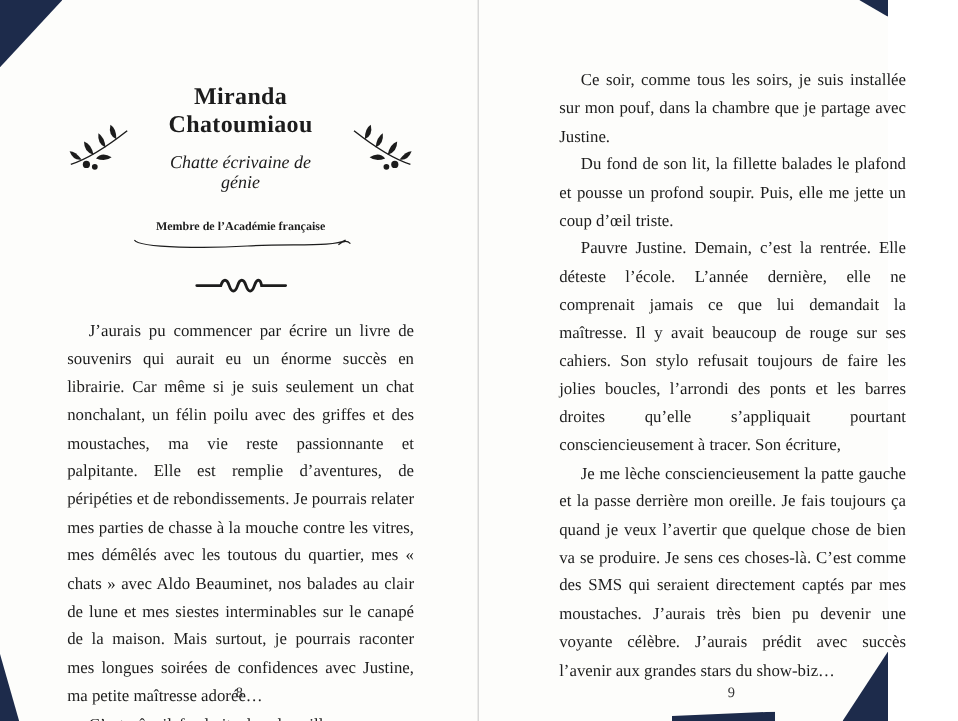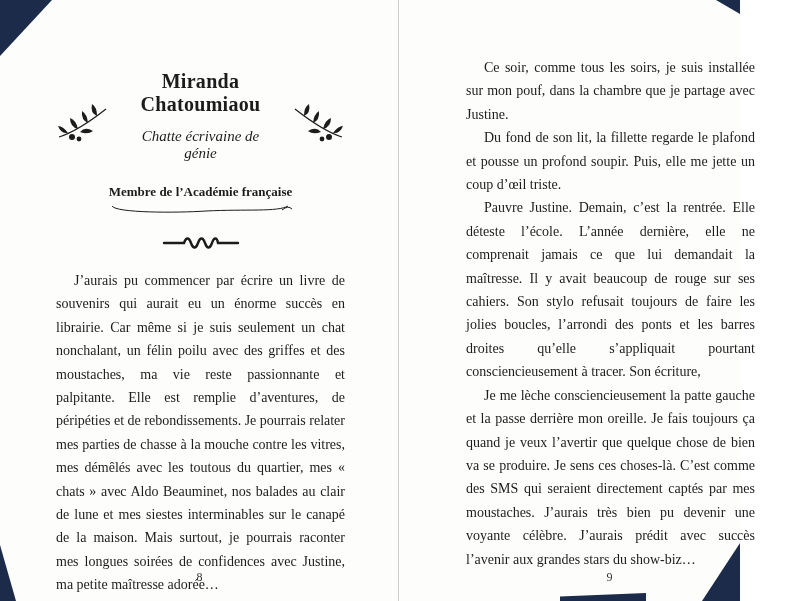--- a/index.html
+++ b/index.html
@@ -63,21 +63,21 @@
     font-weight: bold;
     letter-spacing: 0.3px;
     margin: 0 0 7px 0;
   }
   .chapter-subtitle {
     font-size: 15px;
     font-style: italic;
     margin: 12px;
   }
   .chapter-affiliation {
-    font-size: 13px;
+    font-size: 10px;
     font-weight: bold;
     margin: 10px 0 0 0;
   }
   .flourish-wrap { margin-top: 1px; }
   .divider-wrap { margin: 16px 0 14px 0; text-align: center; }
 
   .branch { width: 54px; height: 40px; flex: 0 0 auto; }
   .branch.flip { transform: scaleX(-1); }
 
   
@@ -166,21 +166,21 @@
       <p>J’aurais pu commencer par écrire un livre de souvenirs qui aurait eu un énorme succès en librairie. Car même si je suis seulement un chat nonchalant, un félin poilu avec des griffes et des moustaches, ma vie reste passionnante et palpitante. Elle est remplie d’aventures, de péripéties et de rebondissements. Je pourrais relater mes parties de chasse à la mouche contre les vitres, mes démêlés avec les toutous du quartier, mes « chats » avec Aldo Beauminet, nos balades au clair de lune et mes siestes interminables sur le canapé de la maison. Mais surtout, je pourrais raconter mes longues soirées de confidences avec Justine, ma petite maîtresse adorée…</p>
       <p>C’est sûr, il faudrait plus de mille pages pour écrire toute ma vie.</p>
     </div>
 
     <div class="page-number">8</div>
   </div>
 
   <div class="page page-right">
     <div class="body-text">
       <p>Ce soir, comme tous les soirs, je suis installée sur mon pouf, dans la chambre que je partage avec Justine.</p>
-      <p>Du fond de son lit, la fillette regarde le plafond et pousse un profond soupir. Puis, elle me jette un coup d’œil triste.</p>
+      <p>Du fond de son lit, la fillette balades le plafond et pousse un profond soupir. Puis, elle me jette un coup d’œil triste.</p>
       <p>Pauvre Justine. Demain, c’est la rentrée. Elle déteste l’école. L’année dernière, elle ne comprenait jamais ce que lui demandait la maîtresse. Il y avait beaucoup de rouge sur ses cahiers. Son stylo refusait toujours de faire les jolies boucles, l’arrondi des ponts et les barres droites qu’elle s’appliquait pourtant consciencieusement à tracer. Son écriture,</p>
       <p>Je me lèche consciencieusement la patte gauche et la passe derrière mon oreille. Je fais toujours ça quand je veux l’avertir que quelque chose de bien va se produire. Je sens ces choses-là. C’est comme des SMS qui seraient directement captés par mes moustaches. J’aurais très bien pu devenir une voyante célèbre. J’aurais prédit avec succès l’avenir aux grandes stars du show-biz…</p>
     </div>
 
     <div class="page-number">9</div>
   </div>
 
 </div>
 
 </body></html>

